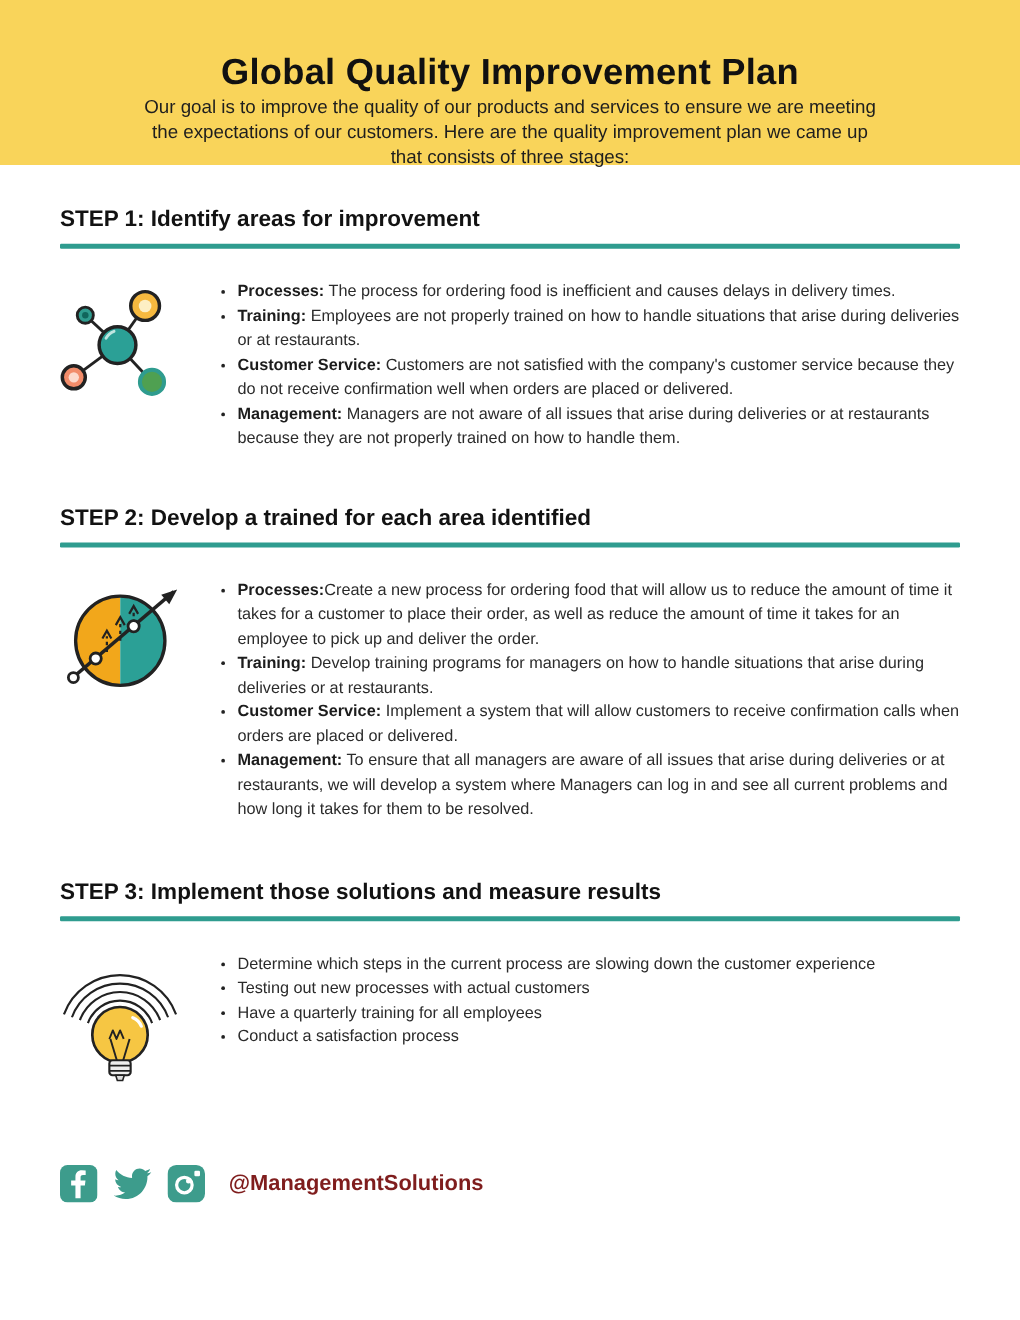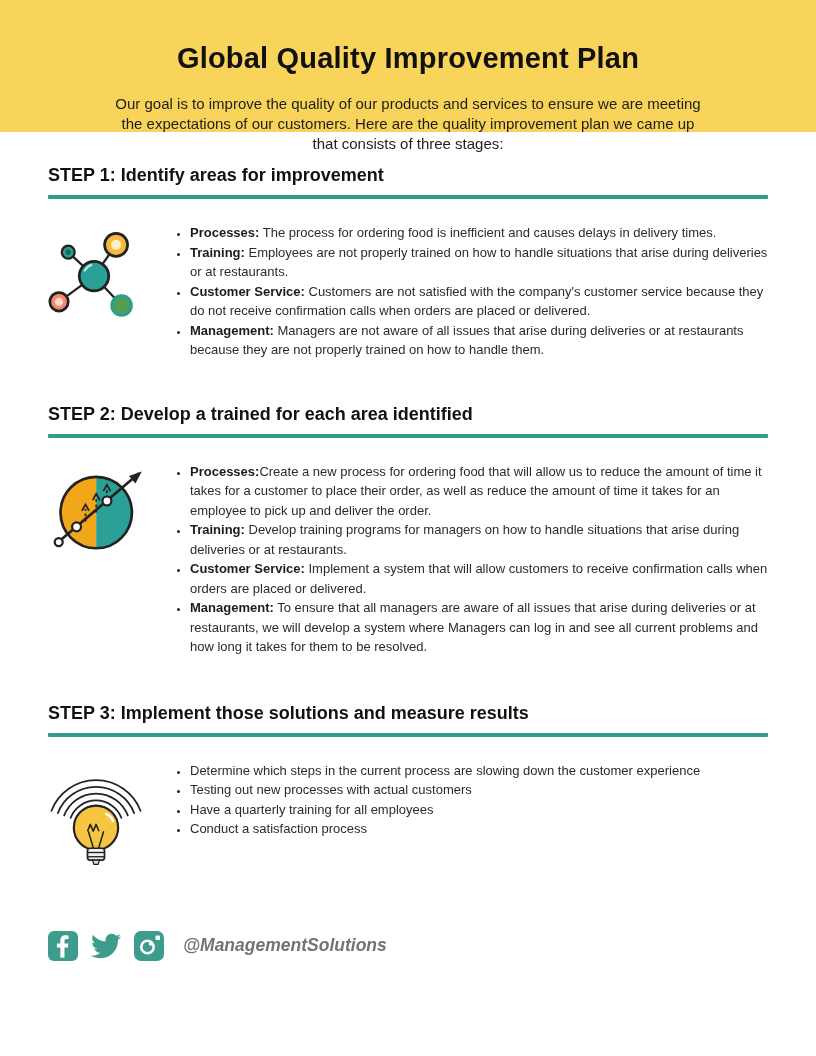--- a/index.html
+++ b/index.html
@@ -19,21 +19,21 @@
   }
   .banner h1 {
     margin: 0;
     font-size: 29px;
     font-weight: 700;
     color: #111111;
     letter-spacing: .2px;
   }
   .banner .subtitle {
     max-width: 598px;
-    margin: 19px auto 0;
+    margin: 1px auto 0;
     font-size: 15px;
     line-height: 1.33;
     color: #1e1e1e;
   }
   .section { margin: 17px 48px; }
   #step1 { margin-top: 33px; }
   #step2 { margin-top: 44px; }
   #step3 { margin-top: 46px; }
   .section h2 {
     margin: 0;
@@ -62,22 +62,21 @@
     margin: 60px 48px 0;
     display: flex;
     align-items: center;
   }
   .social { width: 30px; height: 30px; margin-right: 11px; display: inline-block; }
   .social.tw { width: 34px; }
   .handle {
     margin-left: 8px;
     font-size: 17.5px;
     font-weight: 700;
-    color: #737373;
-    font-style: italic;
+    color: #7f1d1d;
   }
 </style>
 </head>
 <body>
 
 <header class="banner">
   <h1>Global Quality Improvement Plan</h1>
   <p class="subtitle">Our goal is to improve the quality of our products and services to ensure we are meeting the expectations of our customers. Here are the quality improvement plan we came up that consists of three stages:</p>
 </header>
 
@@ -100,21 +99,21 @@
         <circle cx="12" cy="82" r="10" style="fill:var(--node-salmon,#F28C6A)" stroke="#222" stroke-width="3"></circle>
         <circle cx="12" cy="82" r="4.5" fill="#FCDACD"></circle>
         <circle cx="80" cy="86" r="10.5" style="fill:var(--node-green,#4FA051)" stroke="#2F9C8F" stroke-width="3.5"></circle>
         <circle cx="50" cy="54" r="16" style="fill:var(--pie-teal,#2BA096)" stroke="#222" stroke-width="3"></circle>
         <path d="M40 48 a13 13 0 0 1 7 -6" fill="none" stroke="#BFE6E0" stroke-width="2.5" stroke-linecap="round"></path>
       </svg>
     </div>
     <ul class="bullets">
       <li><span class="lbl">Processes:</span><span> The process for ordering food is inefficient and causes delays in delivery times.</span></li>
       <li><span class="lbl">Training:</span><span> Employees are not properly trained on how to handle situations that arise during deliveries or at restaurants.</span></li>
-      <li><span class="lbl">Customer Service:</span><span> Customers are not satisfied with the company's customer service because they do not receive confirmation calls when orders are placed or delivered.</span></li>
+      <li><span class="lbl">Customer Service:</span><span> Customers are not satisfied with the company's customer service because they do not receive confirmation well when orders are placed or delivered.</span></li>
       <li><span class="lbl">Management:</span><span> Managers are not aware of all issues that arise during deliveries or at restaurants because they are not properly trained on how to handle them.</span></li>
     </ul>
   </div>
 </section>
 
 <section class="section" id="step2">
   <h2>STEP 2: Develop a trained for each area identified</h2>
   <div class="rule"></div>
   <div class="row">
     <div class="icon-col">

